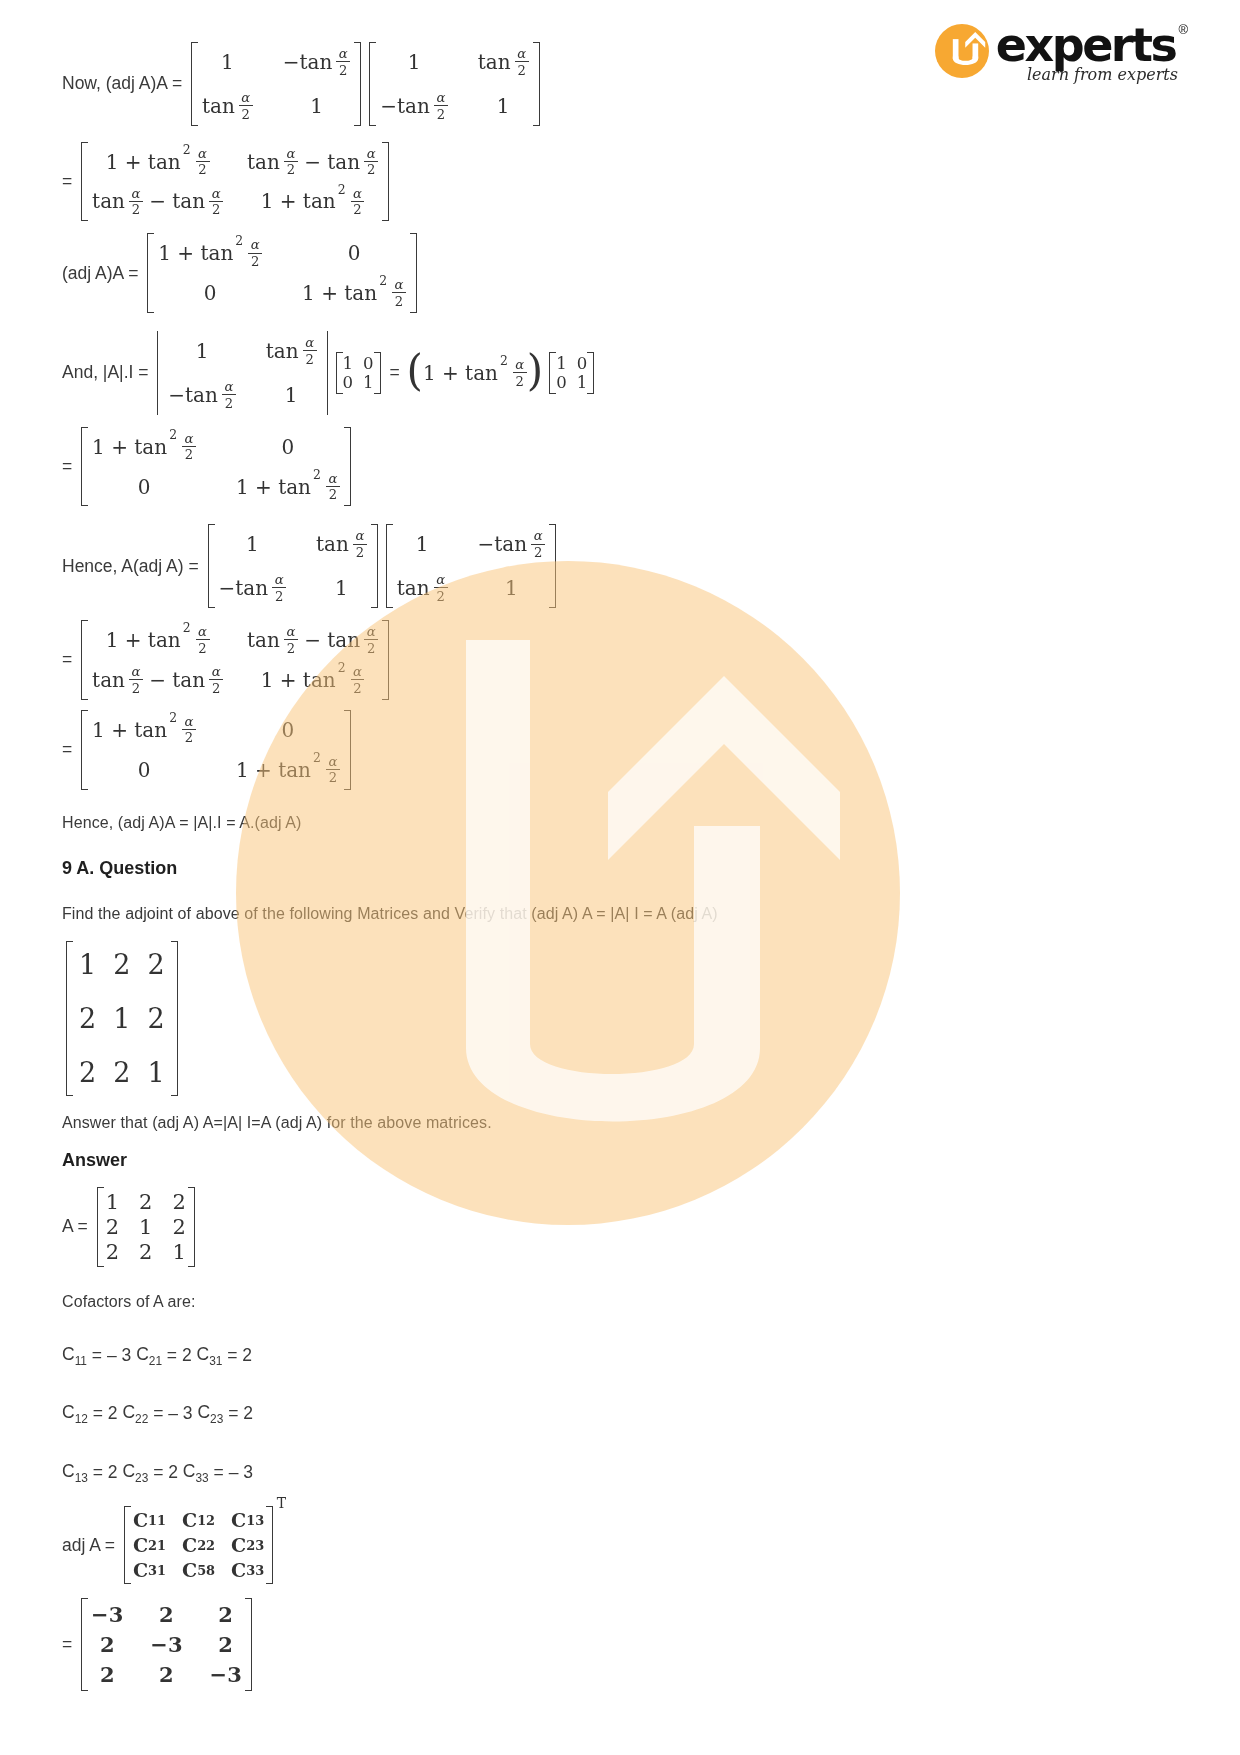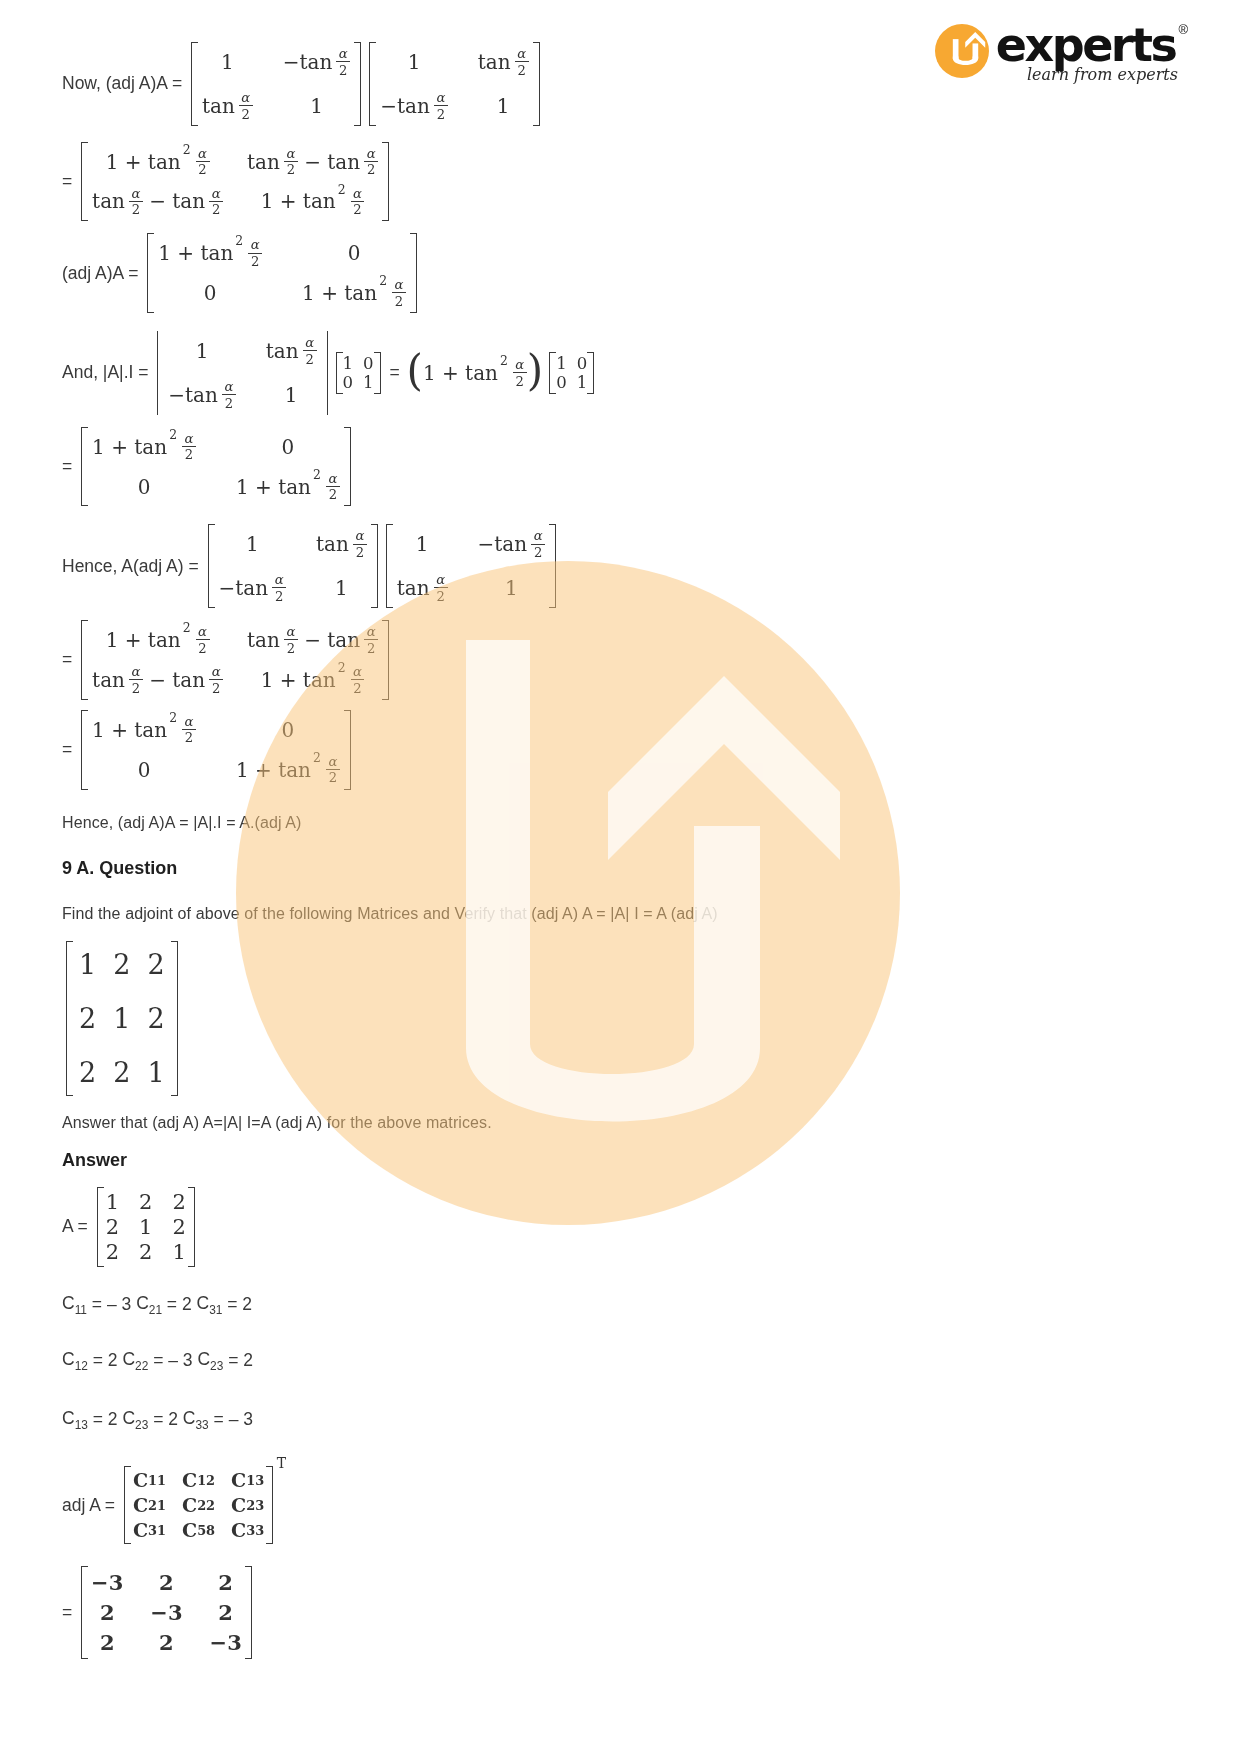--- a/index.html
+++ b/index.html
@@ -388,20 +388,21 @@
             </span>
             <span class="cell">
               <span class="cv">2</span>
             </span>
             <span class="cell">
               <span class="cv">1</span>
             </span>
           </span>
         </span>
       </div>
+      <div class="textline">Cofactors of A are:</div>
       <div class="formula">
         <span class="csym">C<sub>11</sub></span>
         <span class="ftxt"> = – 3 </span>
         <span class="csym">C<sub>21</sub></span>
         <span class="ftxt"> = 2 </span>
         <span class="csym">C<sub>31</sub></span>
         <span class="ftxt"> = 2</span>
       </div>
       <div class="formula">
         <span class="csym">C<sub>12</sub></span>

